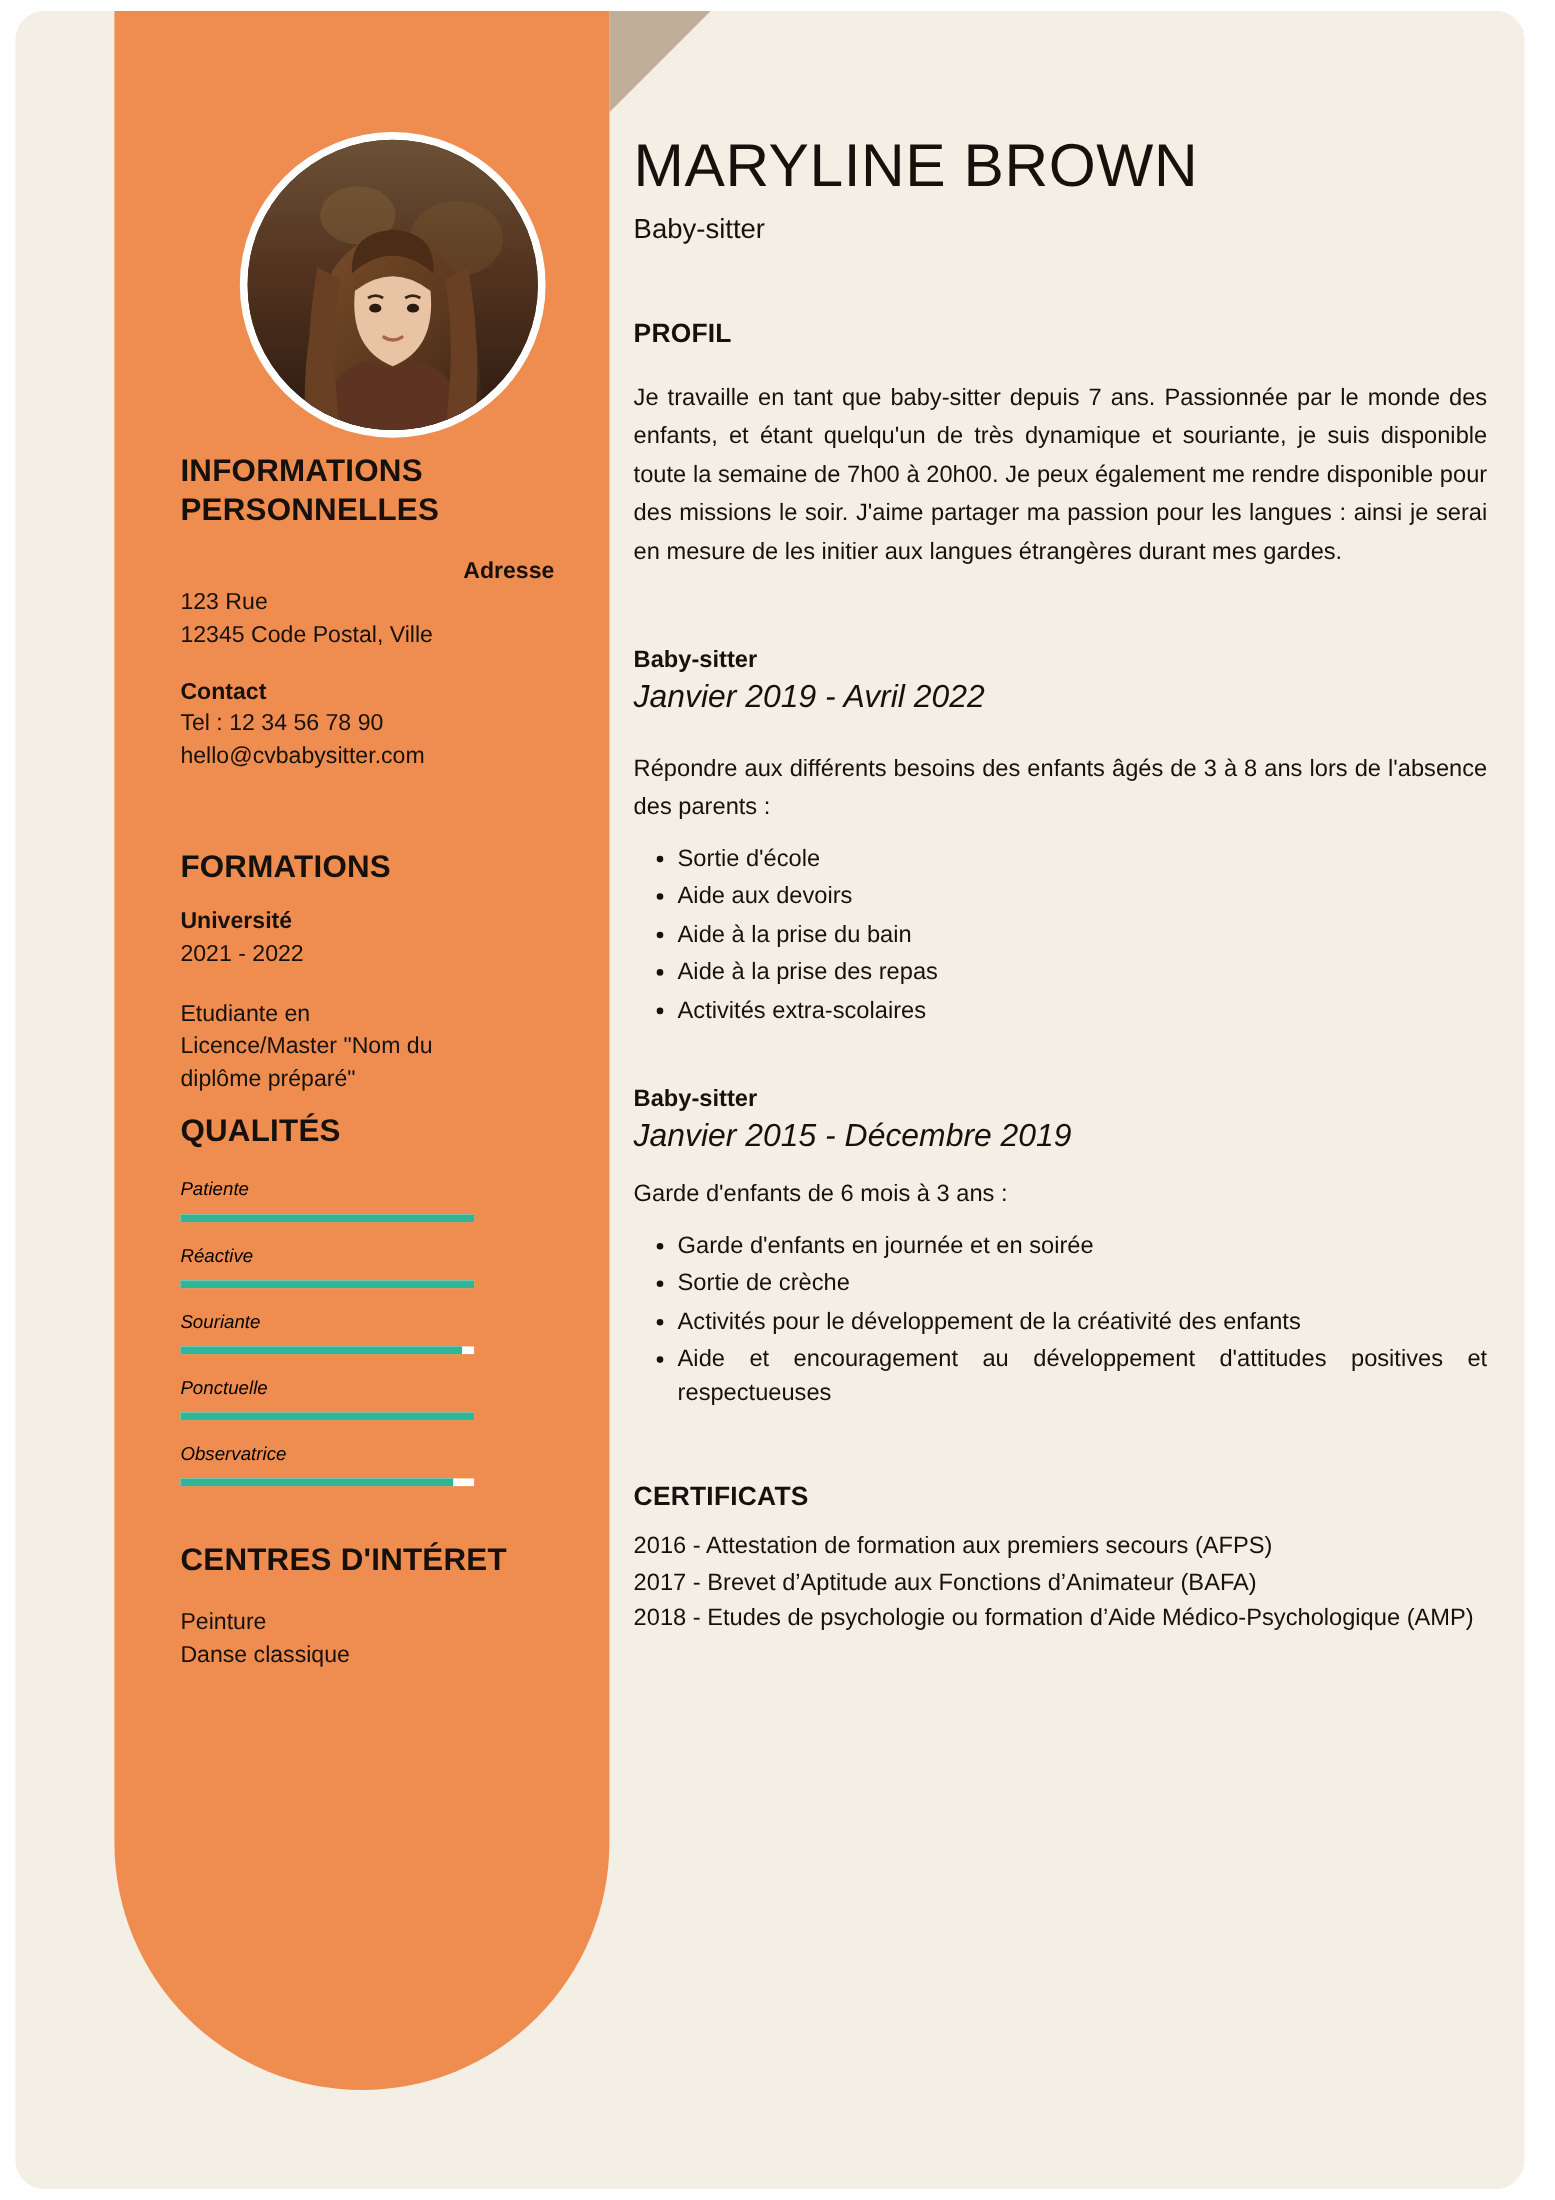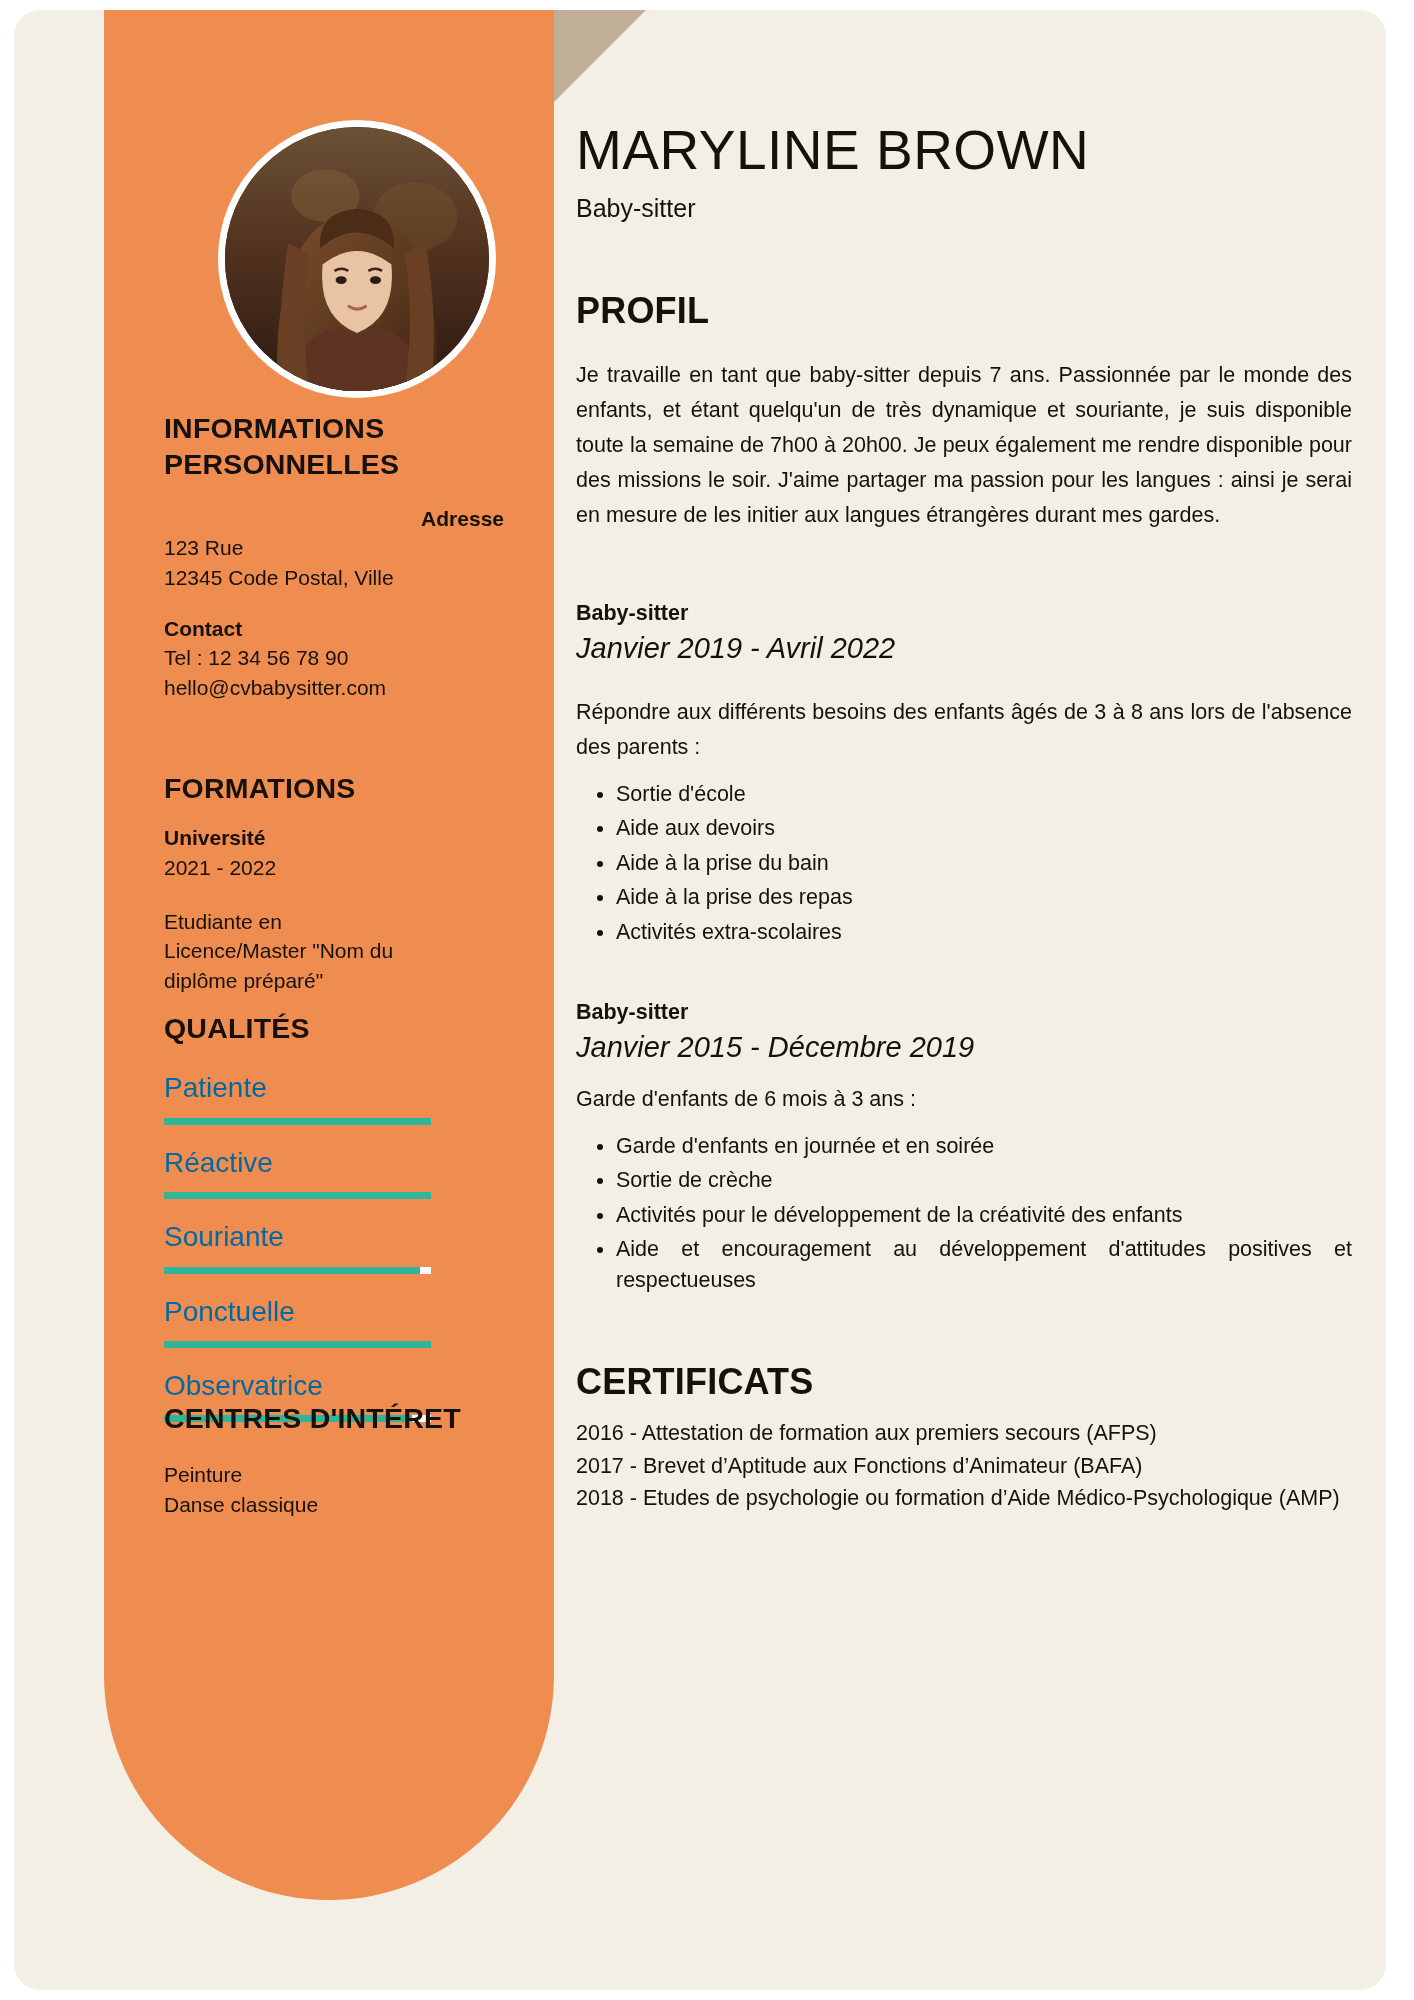--- a/index.html
+++ b/index.html
@@ -105,24 +105,25 @@
   }
   .side-t {
     font-size: 21px;
     color: #16110d;
     line-height: 1.42;
   }
 
   
   .qual-row { margin-bottom: 3px; }
   .qual-label {
-    font-size: 28px;
-    color: #0369a1;
+    font-size: 17px;
+    color: #000000;
     line-height: 1.3;
     margin-bottom: 11px;
+    font-style: italic;
   }
   .qual-track {
     position: relative;
     width: 267px;
     height: 7px;
     background: #ffffff;
     margin-bottom: 20px;
   }
   .qual-fill {
     position: absolute;
@@ -150,21 +151,21 @@
     line-height: 1.05;
   }
   .role {
     font-size: 25px;
     color: #16110d;
     margin-top: 12px;
     line-height: 1.3;
   }
 
   .sec-h {
-    font-size: 36px;
+    font-size: 24px;
     font-weight: bold;
     color: #16110d;
     letter-spacing: 0.2px;
   }
 
   .para {
     font-size: 21.5px;
     color: #16110d;
     line-height: 1.62;
     text-align: justify;

